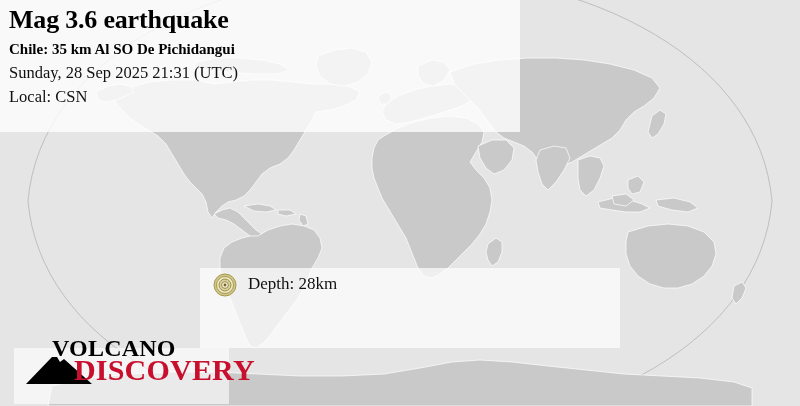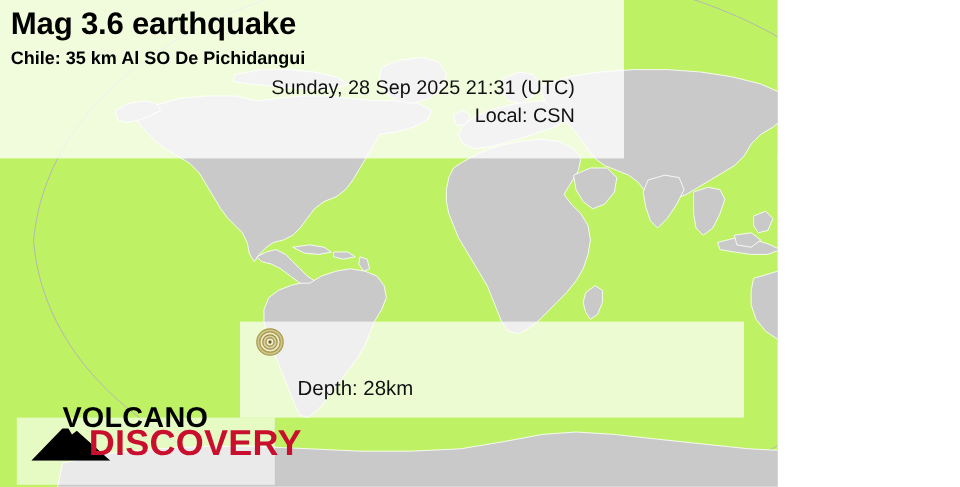--- a/index.html
+++ b/index.html
@@ -2,25 +2,25 @@
 <html><head>
 <meta charset="utf-8">
 <style>
   html, body {
     margin: 0;
     padding: 0;
     background: #ffffff;
   }
   #screenshot {
     position: relative;
-    width: 648px;
+    width: 800px;
     height: 406px;
-    background: #bef264;
+    background: #e5e5e5;
     overflow: hidden;
-    font-family: Liberation Sans, sans-serif;
+    font-family: Liberation Serif, serif;
     -webkit-font-smoothing: antialiased;
   }
 
   
   #map-layer {
     position: absolute;
     inset: 0;
     width: 800px;
     height: 406px;
   }
@@ -70,21 +70,20 @@
     line-height: 24px;
     white-space: nowrap;
     margin-top: 2px;
   }
   .hdr-line {
     font-size: 16.5px;
     font-weight: normal;
     color: #111111;
     line-height: 24px;
     white-space: nowrap;
-    text-align: right;
   }
 
   
   .header-scrim {
     position: absolute;
     left: 0;
     top: 0;
     width: 520px;
     height: 132px;
     background: rgba(255,255,255,0.78);
@@ -104,21 +103,20 @@
   .quake-info {
     position: absolute;
     left: 248px;
     top: 272px;
   }
   .quake-info .info-line {
     font-size: 17px;
     color: #111111;
     line-height: 23.5px;
     white-space: nowrap;
-    margin-top: 40px;
   }
   .info-scrim {
     position: absolute;
     left: 200px;
     top: 268px;
     width: 420px;
     height: 80px;
     background: rgba(255,255,255,0.70);
   }
 

